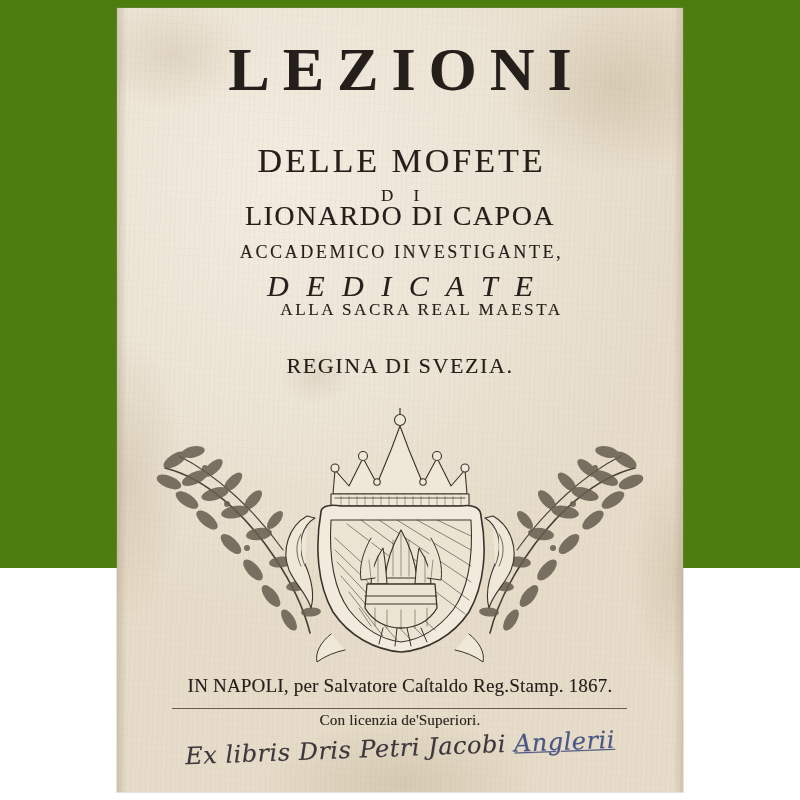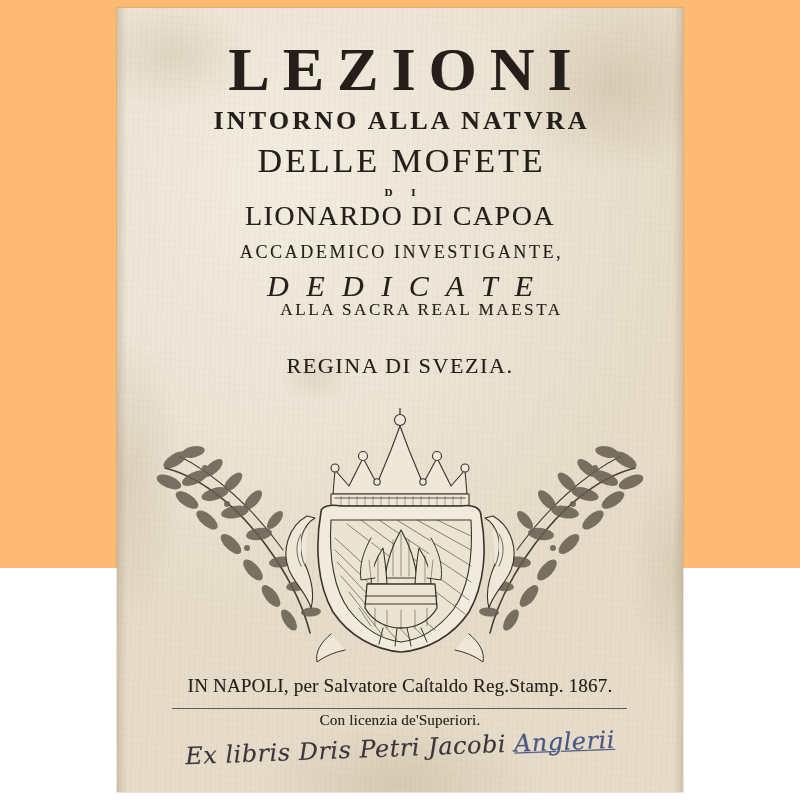--- a/index.html
+++ b/index.html
@@ -11,21 +11,21 @@
     width: 800px;
     height: 800px;
     overflow: hidden;
     font-family: "Liberation Serif", serif;
   }
 
   #page {
     position: relative;
     width: 800px;
     height: 568px;
-    background: #fdba74;
+    background: #4d7c0f;
   }
 
   
   #sheet {
     position: absolute;
     left: 117px;
     top: 8px;
     width: 566px;
     height: 784px;
     background:
@@ -94,23 +94,23 @@
   }
   .l-sub2 {
     top: 134px;
     font-size: 34px;
     letter-spacing: 3px;
     font-weight: 400;
     text-indent: 3px;
   }
   .l-di {
     top: 178px;
-    font-size: 11px;
+    font-size: 17px;
     letter-spacing: 8px;
-    font-weight: 700;
+    font-weight: 400;
     text-indent: 8px;
   }
   .l-author {
     top: 192px;
     font-size: 28px;
     letter-spacing: 1.5px;
     font-weight: 400;
   }
   .l-acad {
     top: 234px;
@@ -229,21 +229,20 @@
 <body>
 
 <div id="page">
   <div id="sheet">
     <div class="page-edge-left"></div>
     <div class="page-edge-right"></div>
 
     <div class="content">
 
       <div class="tl l-title">LEZIONI</div>
-      <div class="tl l-sub1">INTORNO ALLA NATVRA</div>
       <div class="tl l-sub2">DELLE MOFETE</div>
       <div class="tl l-di">D I</div>
       <div class="tl l-author">LIONARDO DI CAPOA</div>
       <div class="tl l-acad">ACCADEMICO INVESTIGANTE,</div>
       <div class="tl l-ded">D E D I C A T E</div>
       <div class="tl l-alla">ALLA SACRA REAL MAESTA</div>
       <div class="tl l-regina">REGINA DI SVEZIA.</div>
 
       <div id="engraving">
         <svg viewBox="0 0 530 260" xmlns="http://www.w3.org/2000/svg">

